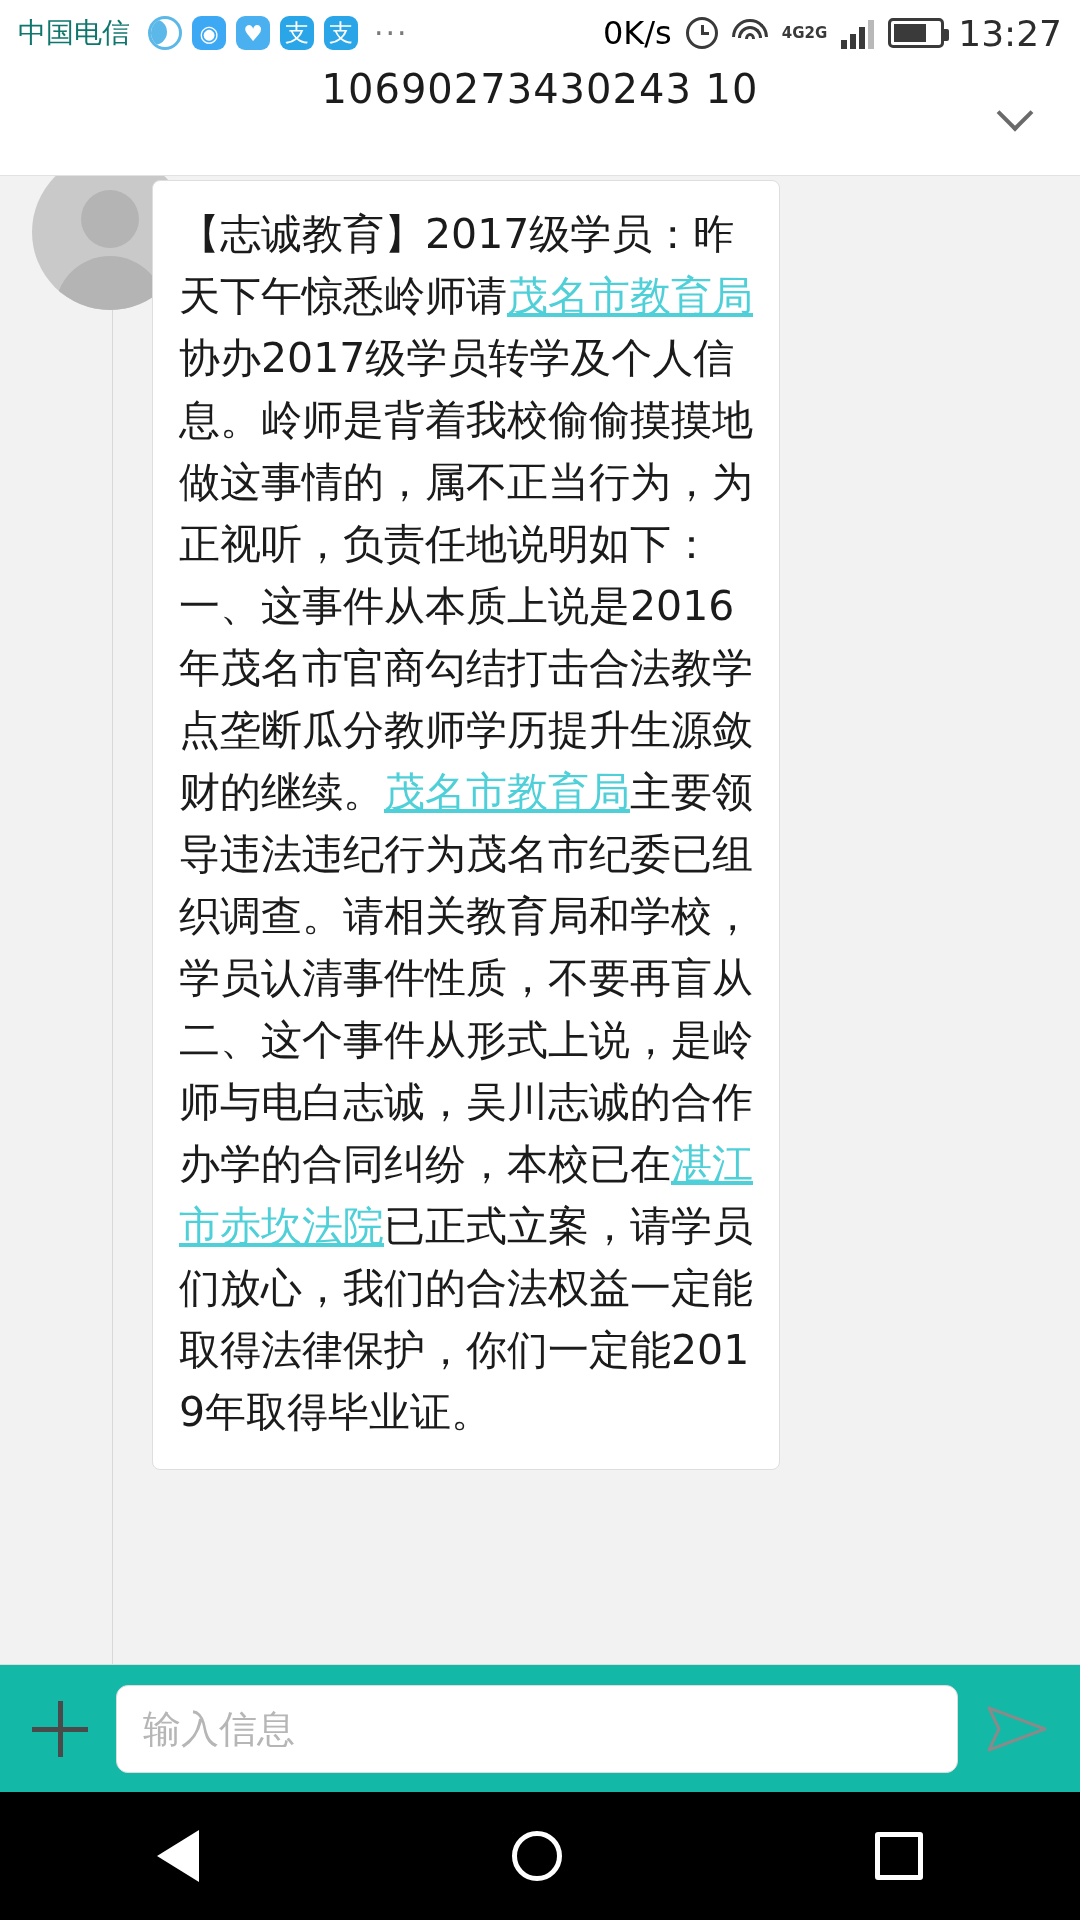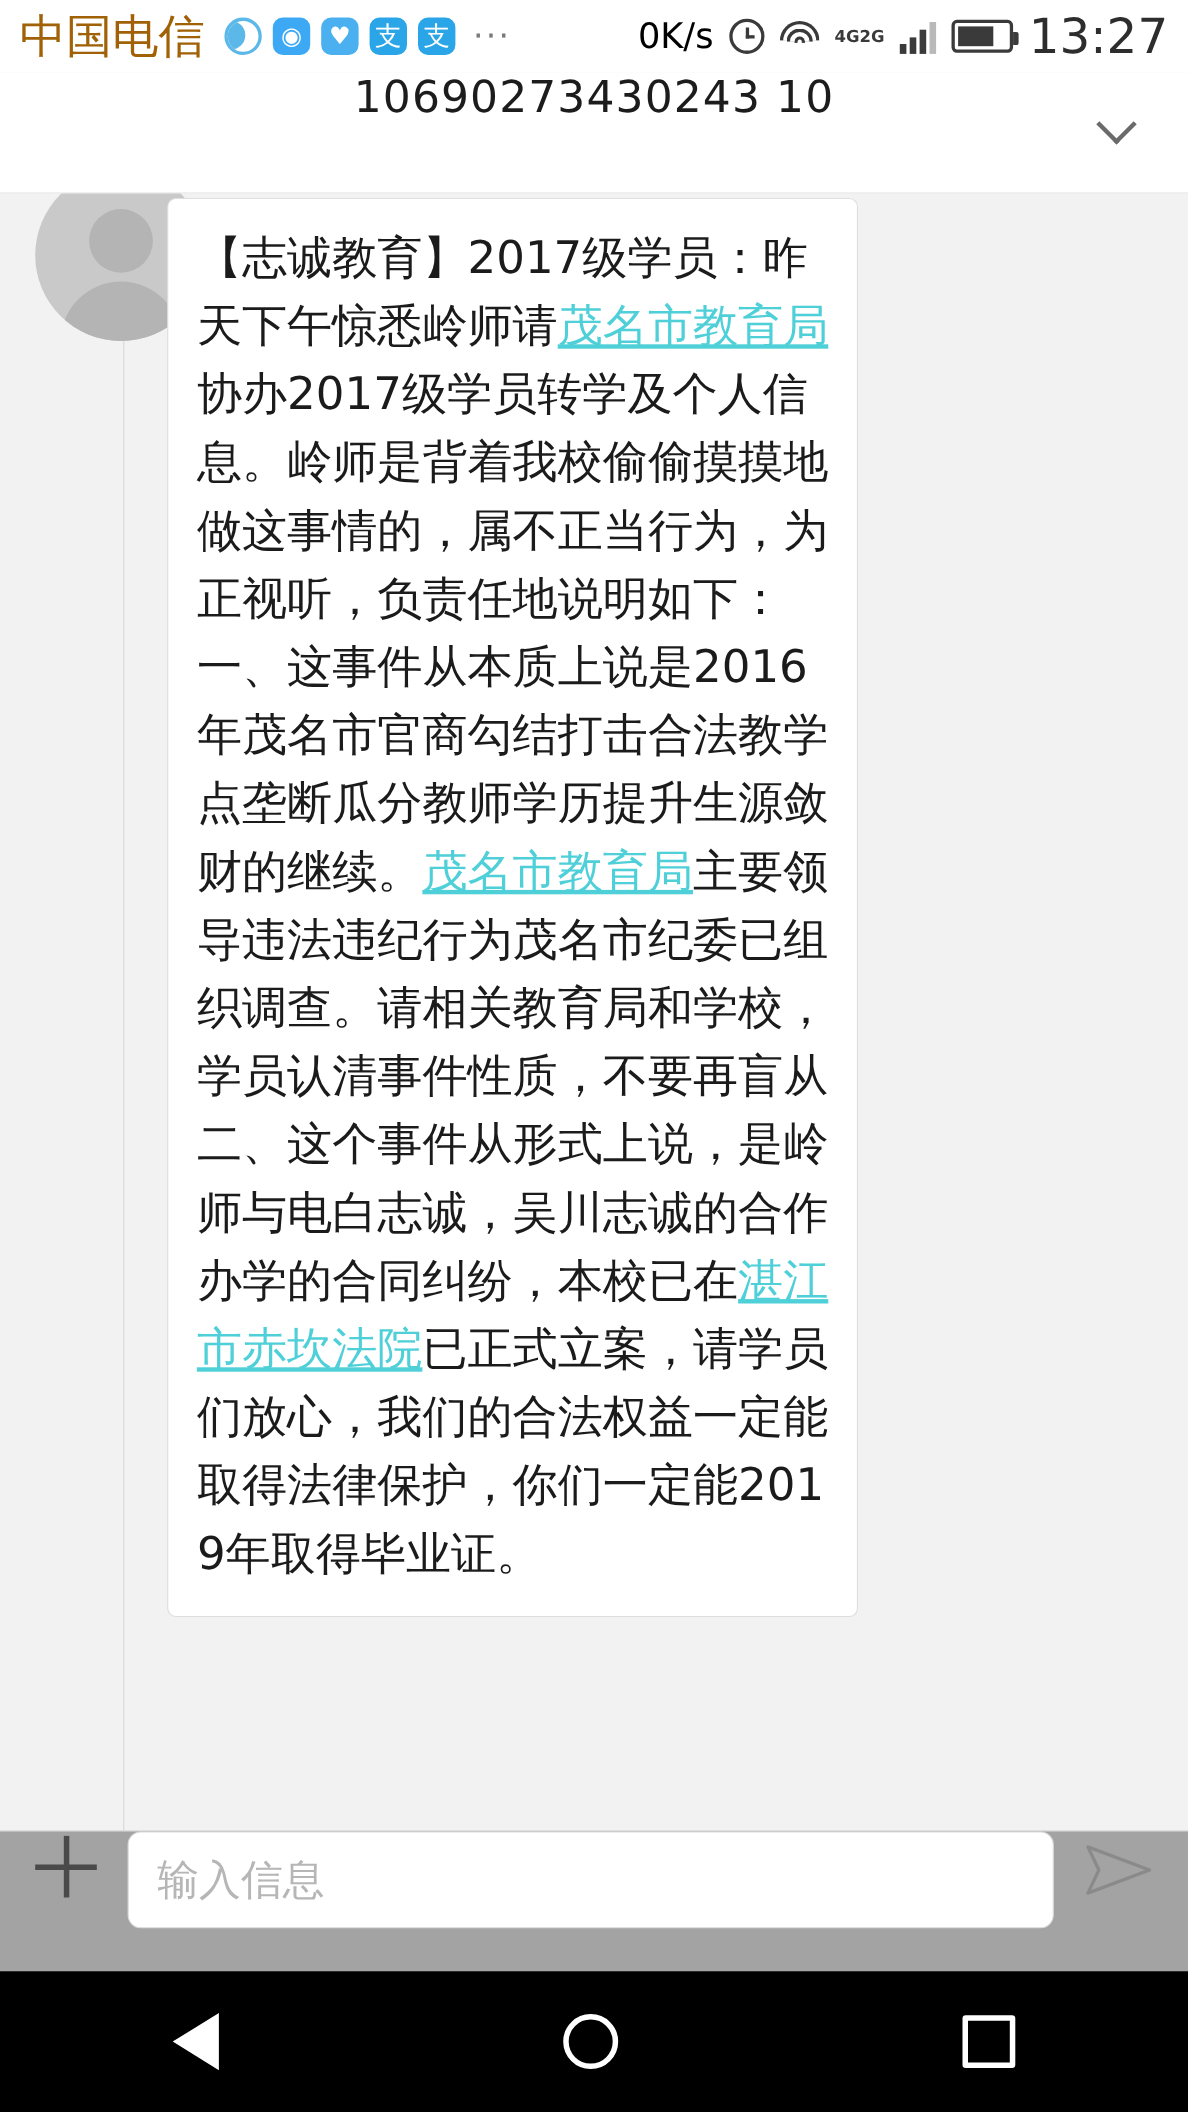--- a/index.html
+++ b/index.html
@@ -24,22 +24,22 @@
   .status-bar {
     height: 66px;
     flex: 0 0 66px;
     background: #ffffff;
     display: flex;
     align-items: center;
     padding: 0 18px;
     color: #2d2d2d;
   }
   .carrier {
-    font-size: 42px;
-    color: #a16207;
+    font-size: 28px;
+    color: #0f766e;
     letter-spacing: 0px;
     white-space: nowrap;
     text-align: right;
   }
   .status-icons {
     display: flex;
     align-items: center;
     gap: 10px;
     margin-left: 18px;
   }
@@ -104,21 +104,21 @@
     border: 3px solid #3a3a3a;
     border-radius: 5px;
     position: relative;
     padding: 3px;
   }
   .battery::after {
     content: ""; position: absolute; right: -8px; top: 8px;
     width: 5px; height: 12px; background: #3a3a3a; border-radius: 0 2px 2px 0;
   }
   .battery i { display: block; height: 100%; width: 72%; background: #3a3a3a; }
-  .clock { font-size: 44px; color: #2d2d2d; }
+  .clock { font-size: 36px; color: #2d2d2d; }
 
   
   .title-bar {
     height: 110px;
     flex: 0 0 110px;
     background: #ffffff;
     display: flex;
     align-items: flex-start;
     justify-content: center;
     position: relative;
@@ -209,24 +209,24 @@
     left: 112px;
     top: 0;
     bottom: 0;
     width: 1px;
     background: #d8d8d8;
   }
 
   
   .composer {
     flex: 0 0 128px;
-    background: #a3a3a3;
+    background: #14b8a6;
     border-top: 1px solid #dcdcdc;
     display: flex;
-    align-items: flex-start;
+    align-items: center;
     padding: 0 28px;
     gap: 24px;
   }
   .plus {
     width: 64px; height: 64px;
     position: relative;
     flex: 0 0 64px;
   }
   .plus::before, .plus::after {
     content: ""; position: absolute; background: #4a4a4a;

